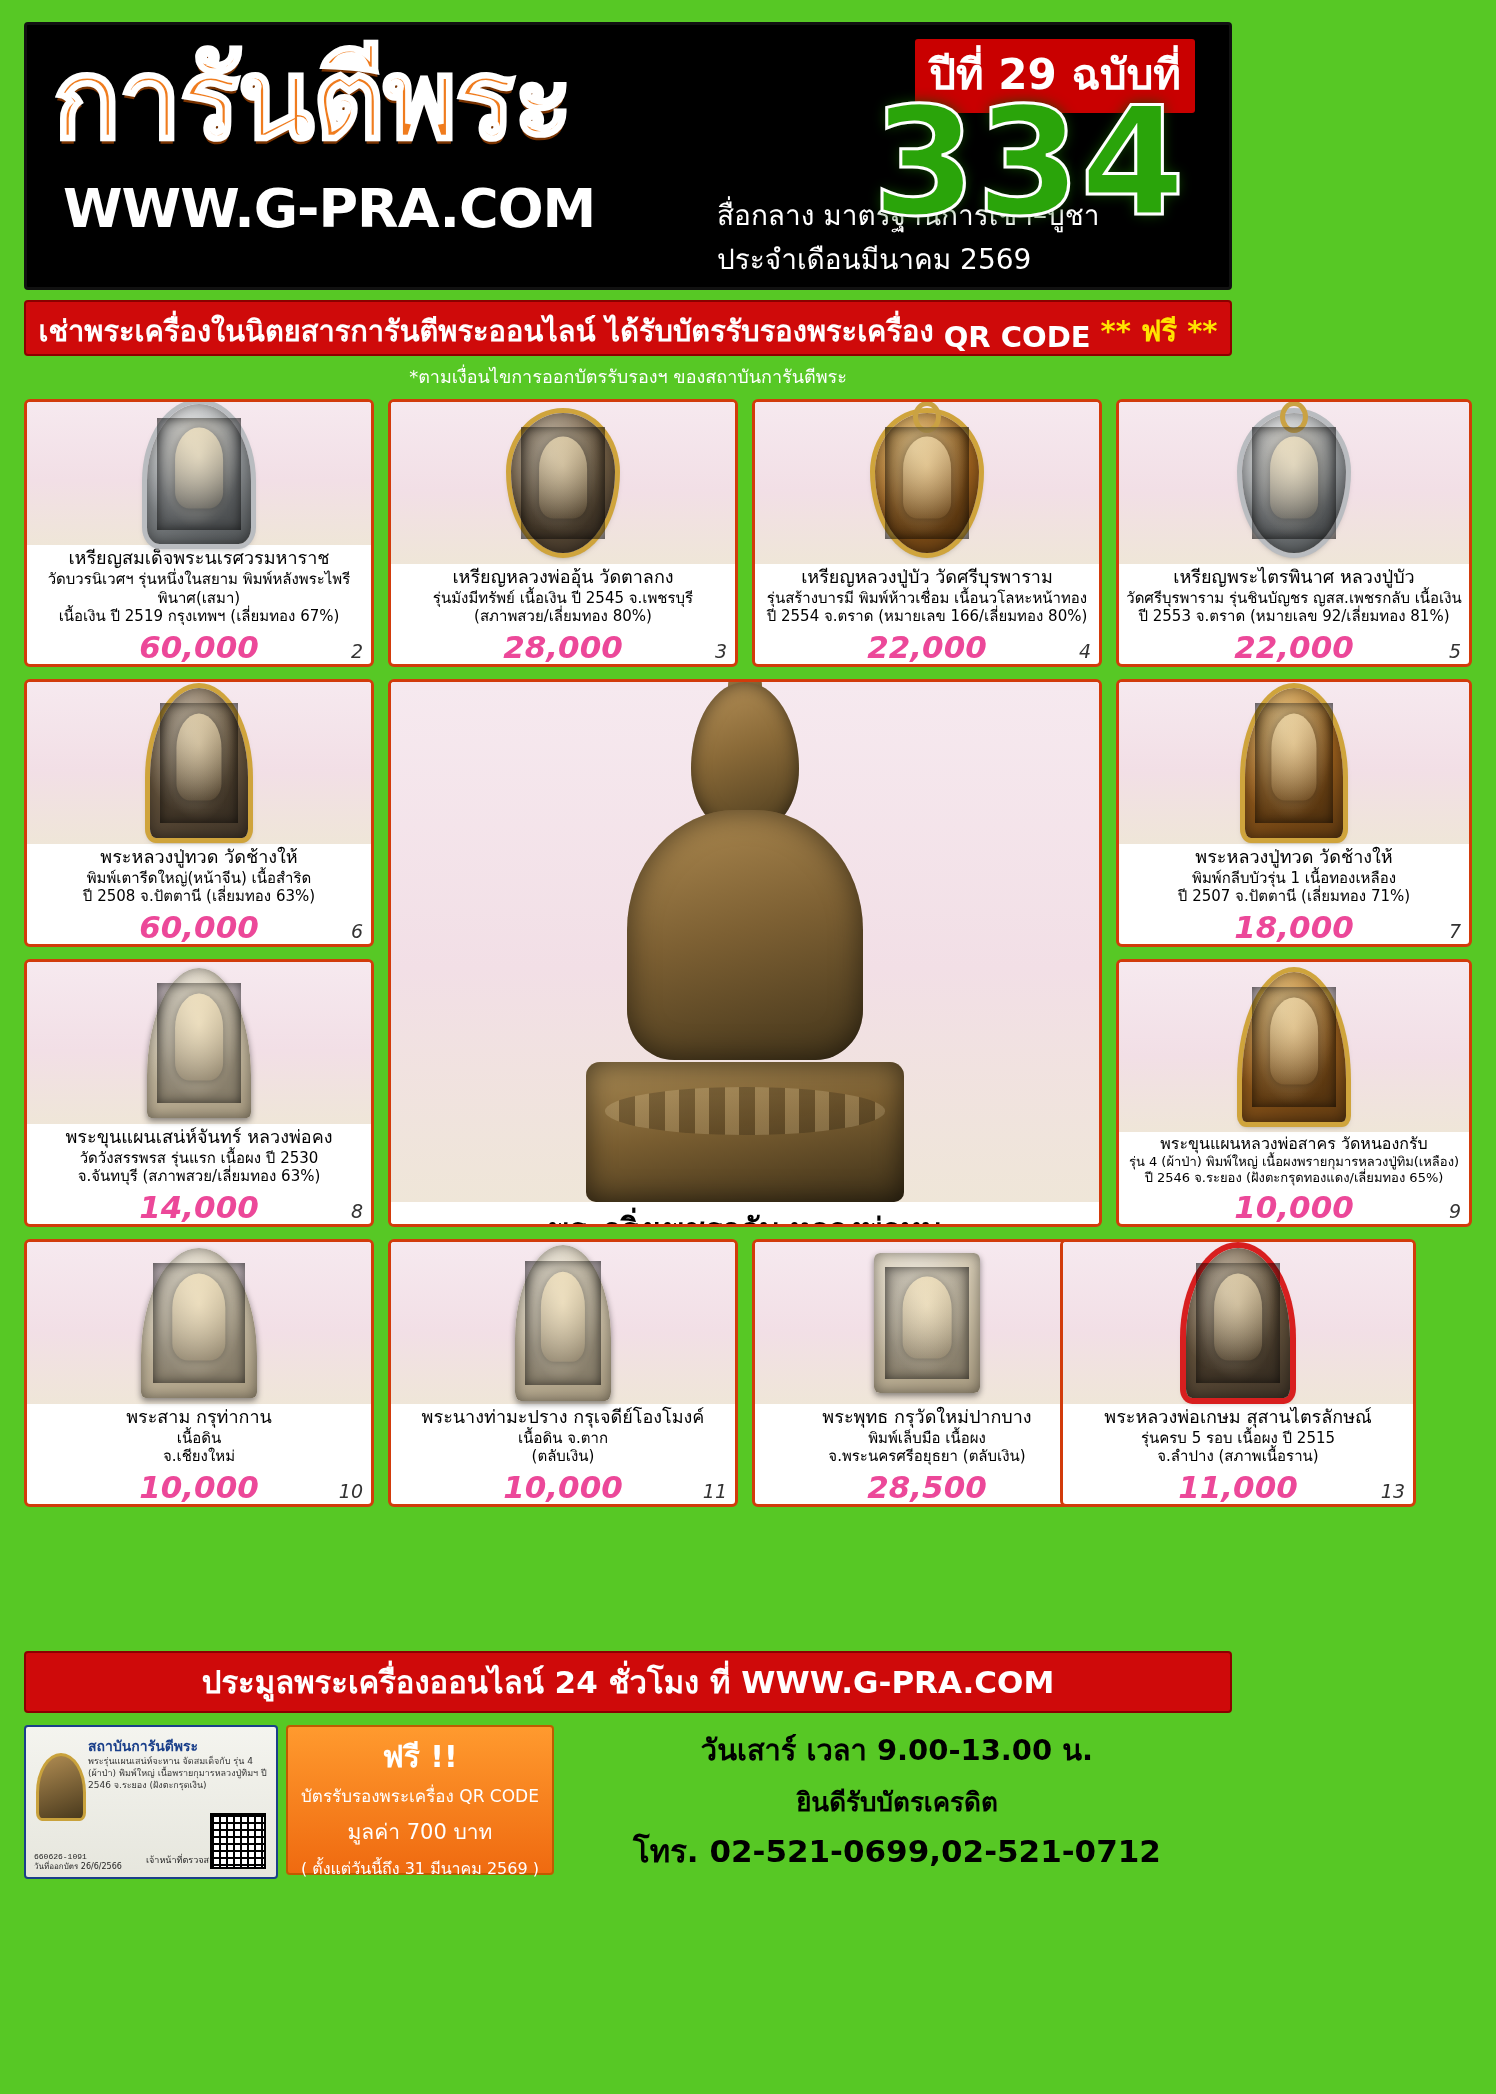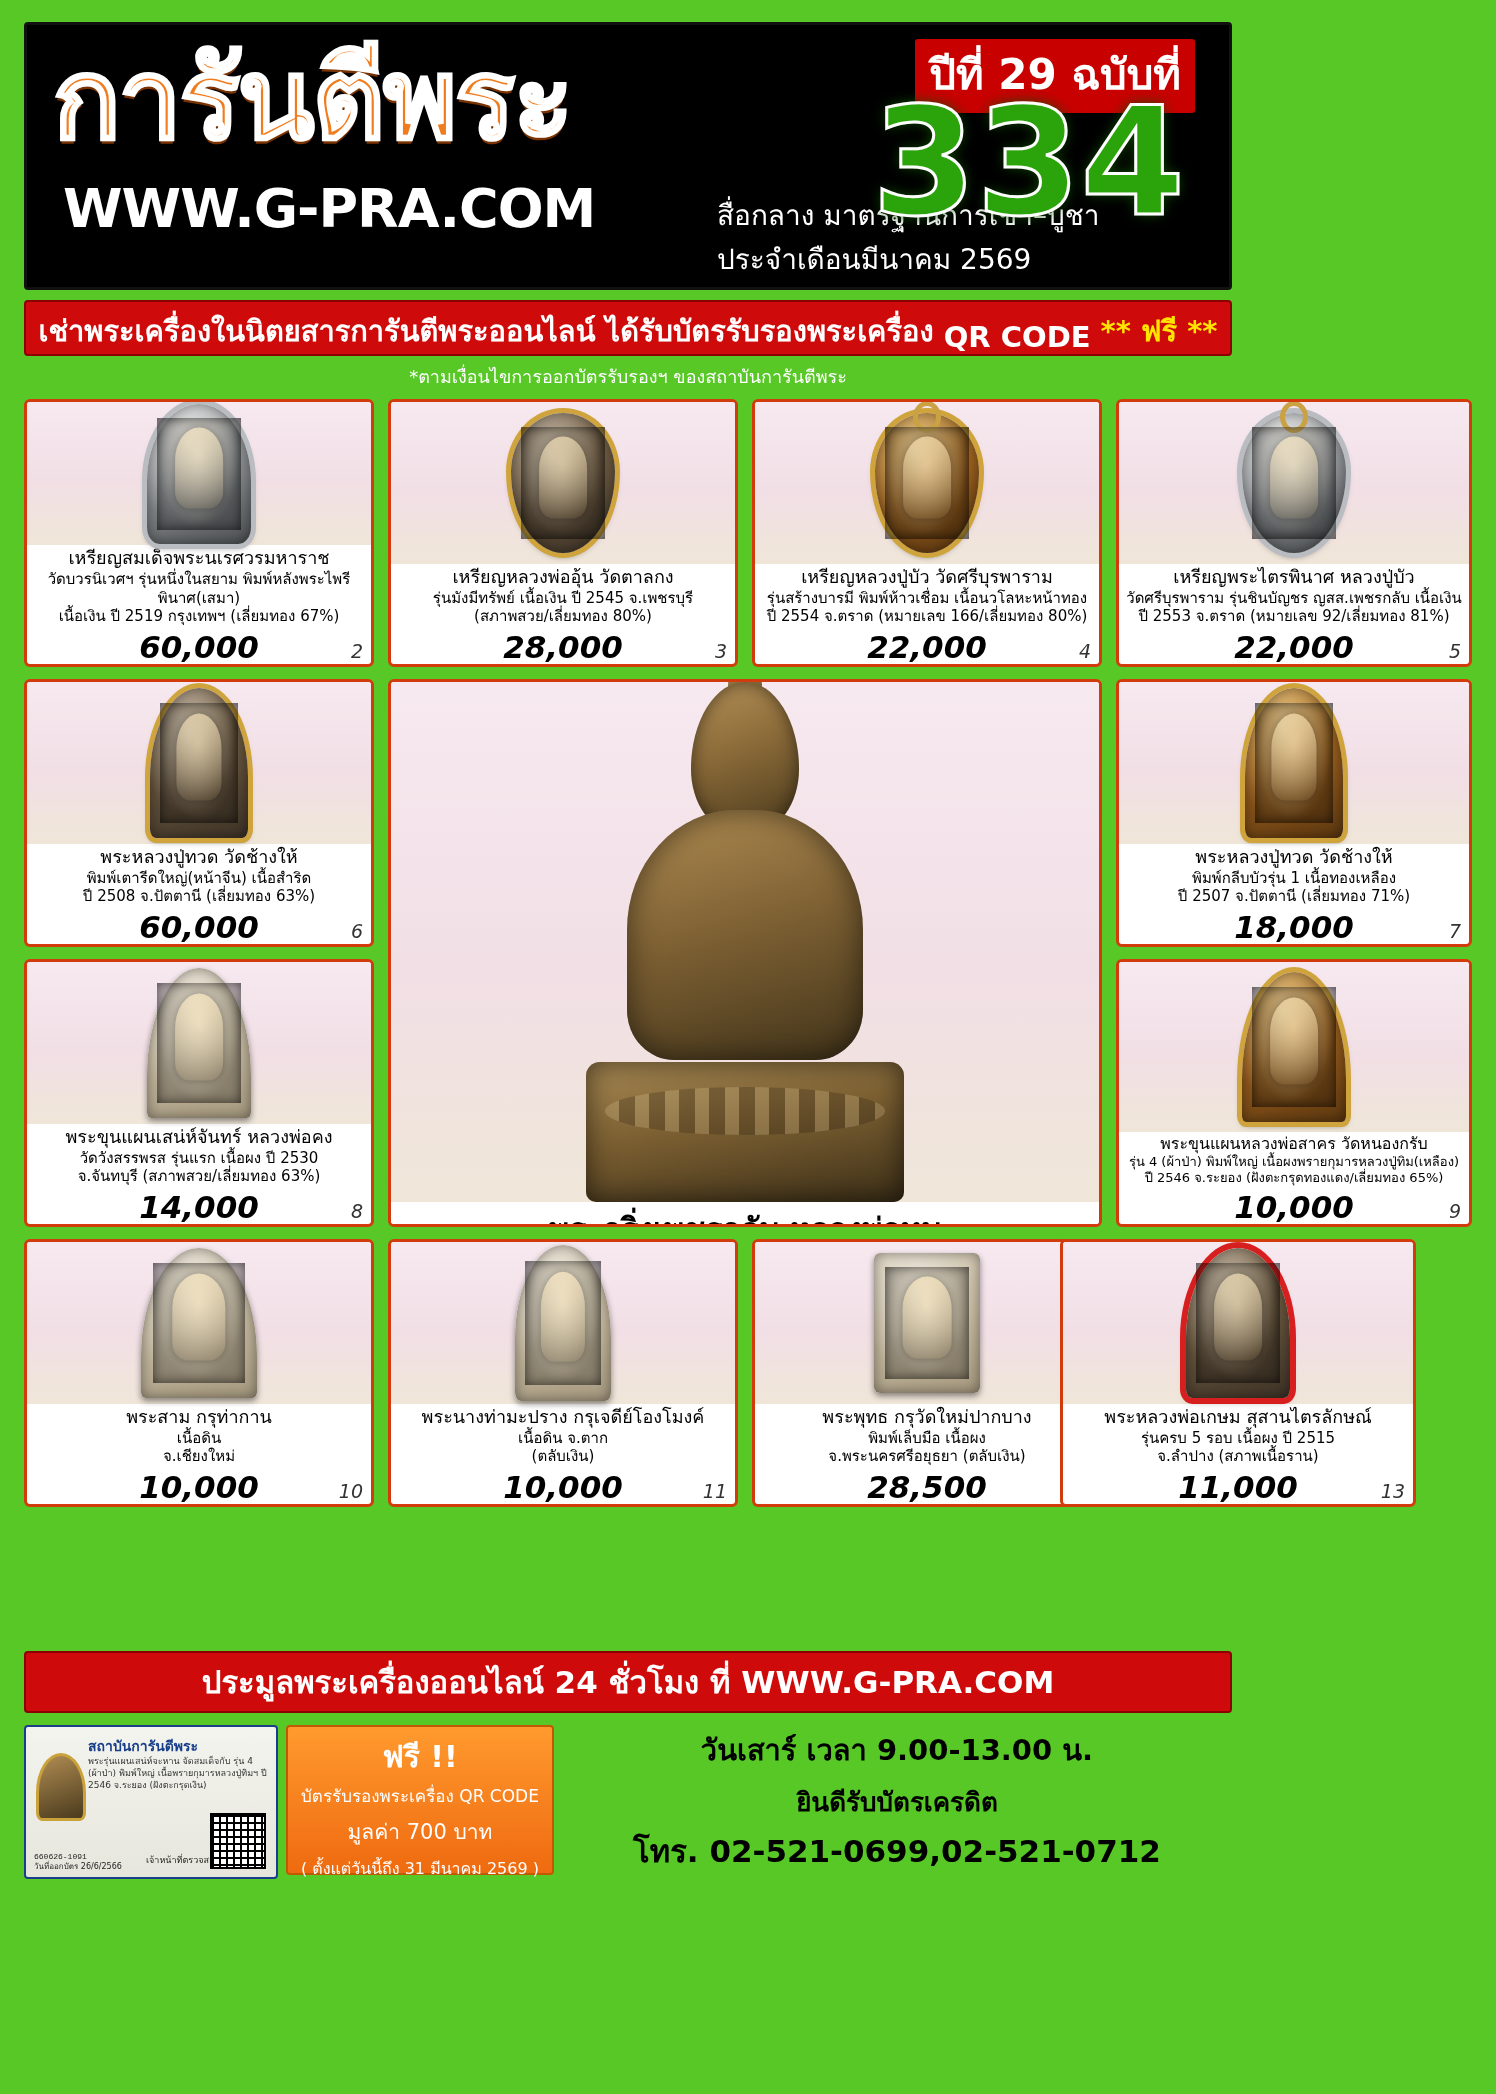--- a/index.html
+++ b/index.html
@@ -66,21 +66,21 @@
   }
   .caption{
     flex:0 0 auto;text-align:center;padding:2px 4px 4px 4px;background:#ffffff;
   }
   .caption .l{font-size:15px;line-height:1.25;color:#000;}
   .caption .l.big{font-size:18px;}
   .price-row{
     position:relative;height:34px;
   }
   .price{
-    text-align:center;font-size:31px;font-style:italic;font-weight:bold;color:#000000;line-height:34px;
+    text-align:center;font-size:31px;font-style:italic;font-weight:bold;color:#ec4899;line-height:34px;
   }
   .num{
     position:absolute;right:8px;bottom:2px;font-size:19px;font-style:italic;color:#333;
   }
 
   
   .card.feature .caption .t1{font-size:31px;font-weight:bold;}
 
   
   .am{position:relative;}

